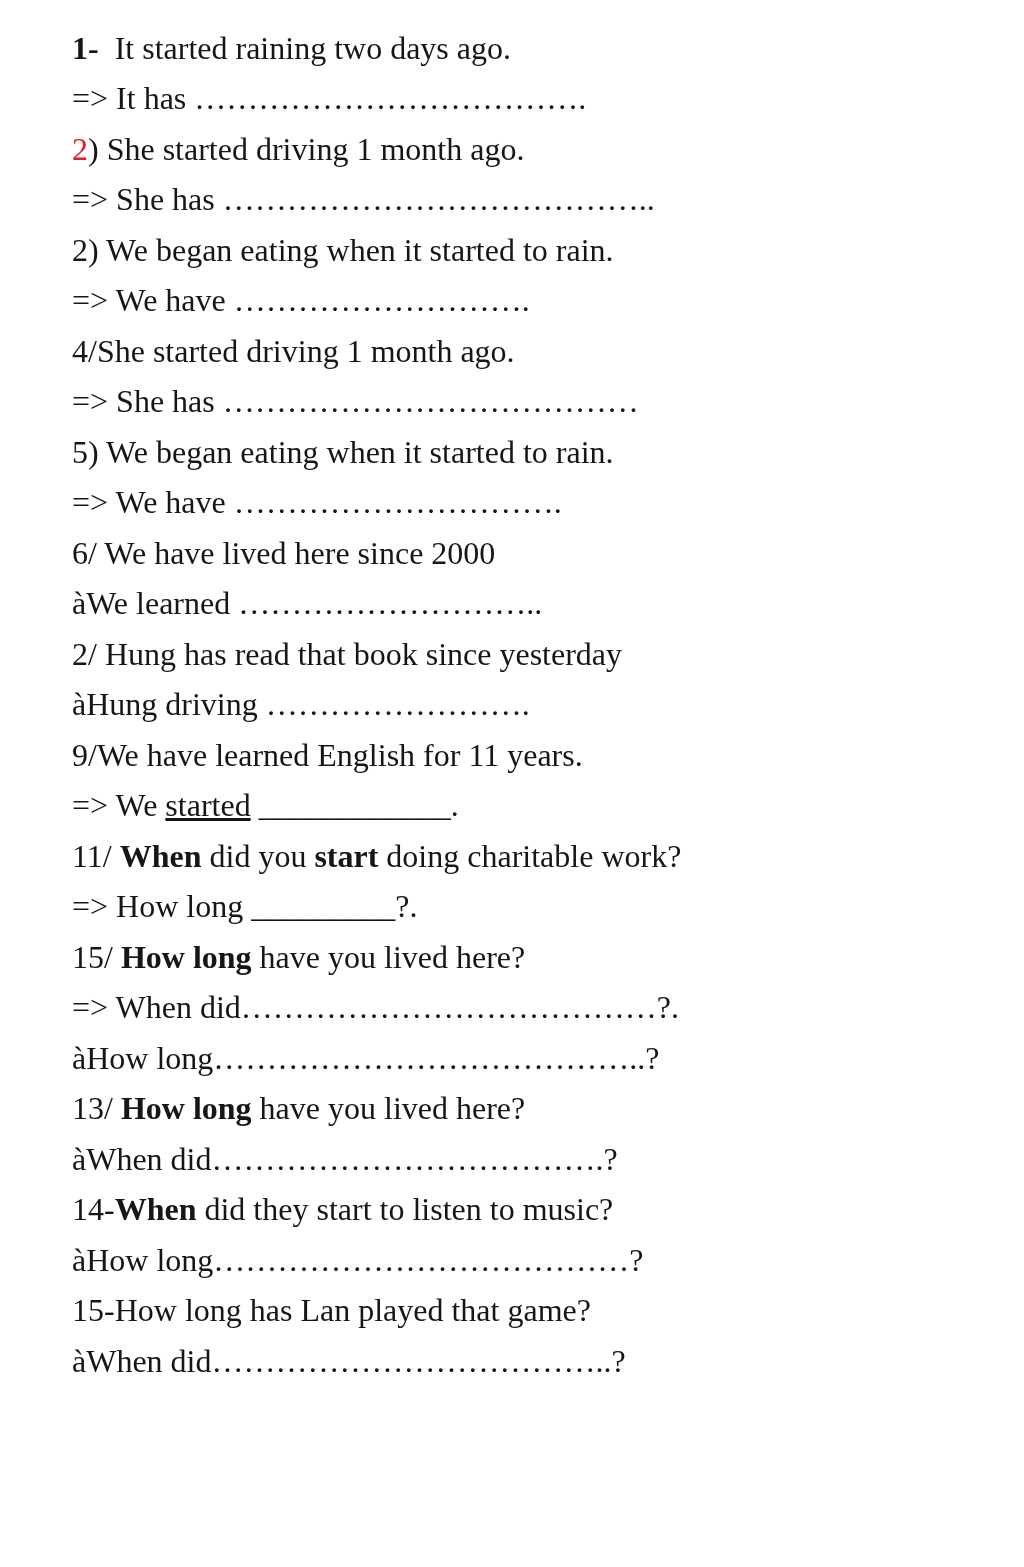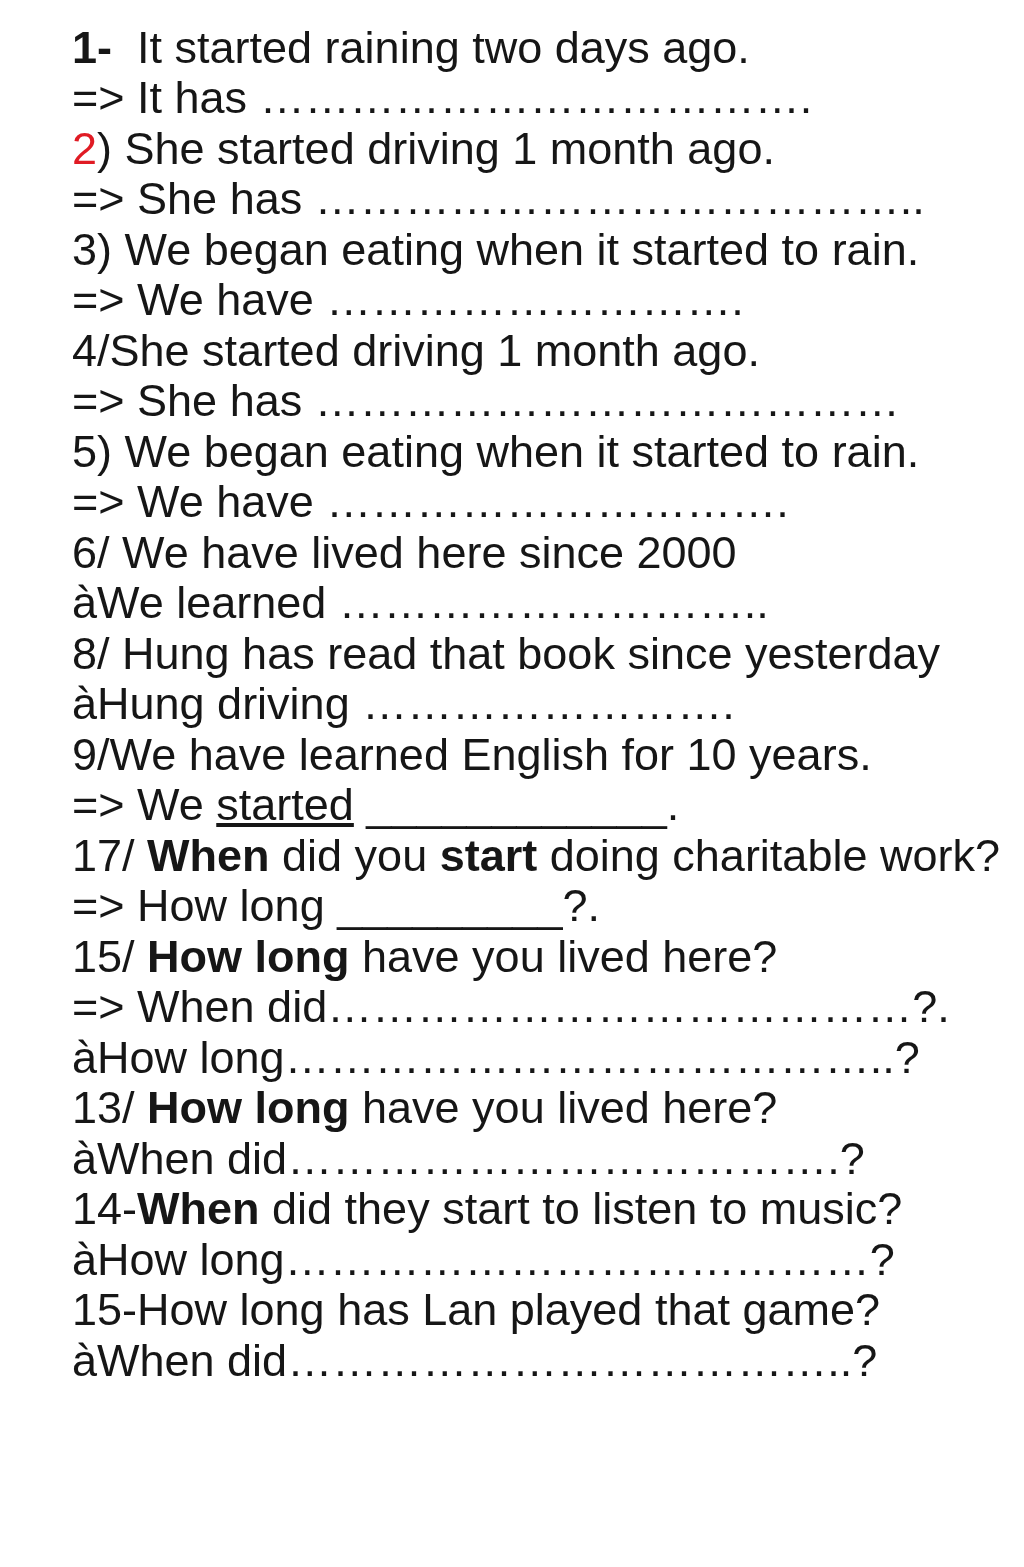--- a/index.html
+++ b/index.html
@@ -8,22 +8,22 @@
     padding: 0;
     background: #ffffff;
   }
   .page {
     position: relative;
     width: 1024px;
     height: 1567px;
     overflow: hidden;
     background: var(--page-bg, #ffffff);
     color: var(--ink, #161616);
-    font-family: Liberation Sans, sans-serif;
-    font-size: 45px;
+    font-family: Liberation Serif, serif;
+    font-size: 32px;
   }
   main.sheet {
     margin-top: -28px;
     padding-left: 72px;
     padding-right: 16px;
   }
   .line {
     height: 50.5px;
     line-height: 50.5px;
     white-space: pre;
@@ -39,33 +39,33 @@
 <div class="page">
   <main class="sheet">
     <div class="line">
       
     </div>
     <section>
         <div class="line"><span class="b">1-</span><span>  It started raining two days ago.</span></div>
         <div class="line"><span>=&gt; It has </span><span>……………………………….</span></div>
         <div class="line"><span class="red">2</span><span>) She started driving 1 month ago.</span></div>
         <div class="line"><span>=&gt; She has </span><span>…………………………………..</span></div>
-        <div class="line"><span>3) We began eating when it started to rain.</span></div>
+        <div class="line"><span>2) We began eating when it started to rain.</span></div>
         <div class="line"><span>=&gt; We have </span><span>……………………….</span></div>
         <div class="line"><span>4/She started driving 1 month ago.</span></div>
         <div class="line"><span>=&gt; She has </span><span>…………………………………</span></div>
         <div class="line"><span>5) We began eating when it started to rain.</span></div>
         <div class="line"><span>=&gt; We have </span><span>………………………….</span></div>
         <div class="line"><span>6/ We have lived here since 2000</span></div>
         <div class="line"><span>àWe learned </span><span>………………………..</span></div>
-        <div class="line"><span>8/ Hung has read that book since yesterday</span></div>
+        <div class="line"><span>2/ Hung has read that book since yesterday</span></div>
         <div class="line"><span>àHung driving </span><span>…………………….</span></div>
-        <div class="line"><span>9/We have learned English for 10 years.</span></div>
+        <div class="line"><span>9/We have learned English for 11 years.</span></div>
         <div class="line"><span>=&gt; We </span><span class="u">started</span><span> </span><span>____________</span><span>.</span></div>
-        <div class="line"><span>17/ </span><span class="b">When</span><span> did you </span><span class="b">start</span><span> doing charitable work?</span></div>
+        <div class="line"><span>11/ </span><span class="b">When</span><span> did you </span><span class="b">start</span><span> doing charitable work?</span></div>
         <div class="line"><span>=&gt; How long </span><span>_________</span><span>?.</span></div>
         <div class="line"><span>15/ </span><span class="b">How long</span><span> have you lived here?</span></div>
         <div class="line"><span>=&gt; When did</span><span>…………………………………?.</span></div>
         <div class="line"><span>àHow long</span><span>…………………………………..?</span></div>
         <div class="line"><span>13/ </span><span class="b">How long</span><span> have you lived here?</span></div>
         <div class="line"><span>àWhen did</span><span>……………………………….?</span></div>
         <div class="line"><span>14-</span><span class="b">When</span><span> did they start to listen to music?</span></div>
         <div class="line"><span>àHow long</span><span>…………………………………?</span></div>
         <div class="line"><span>15-How long has Lan played that game?</span></div>
         <div class="line"><span>àWhen did</span><span>………………………………..?</span></div>

